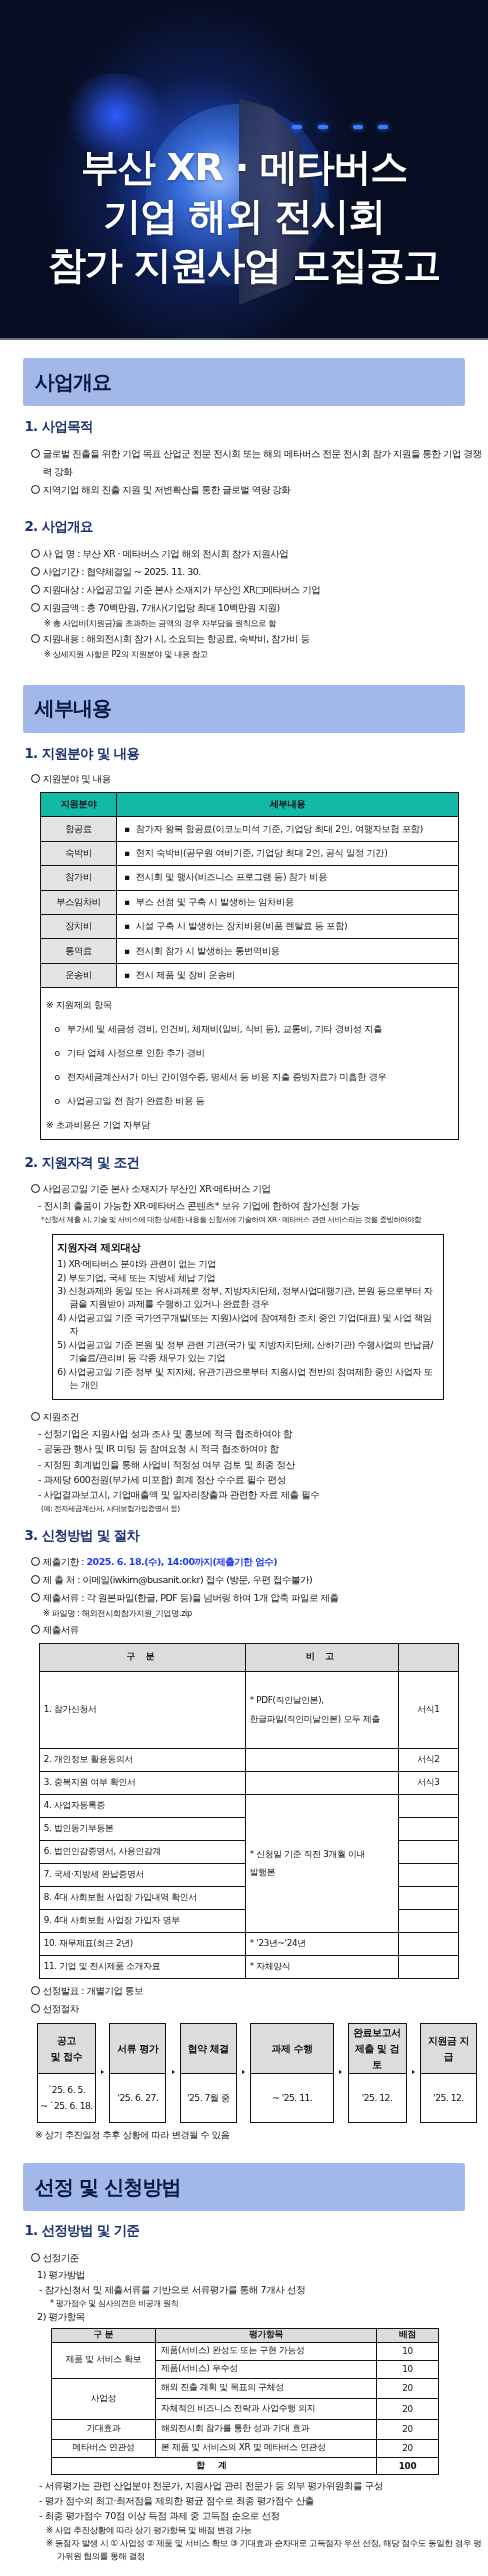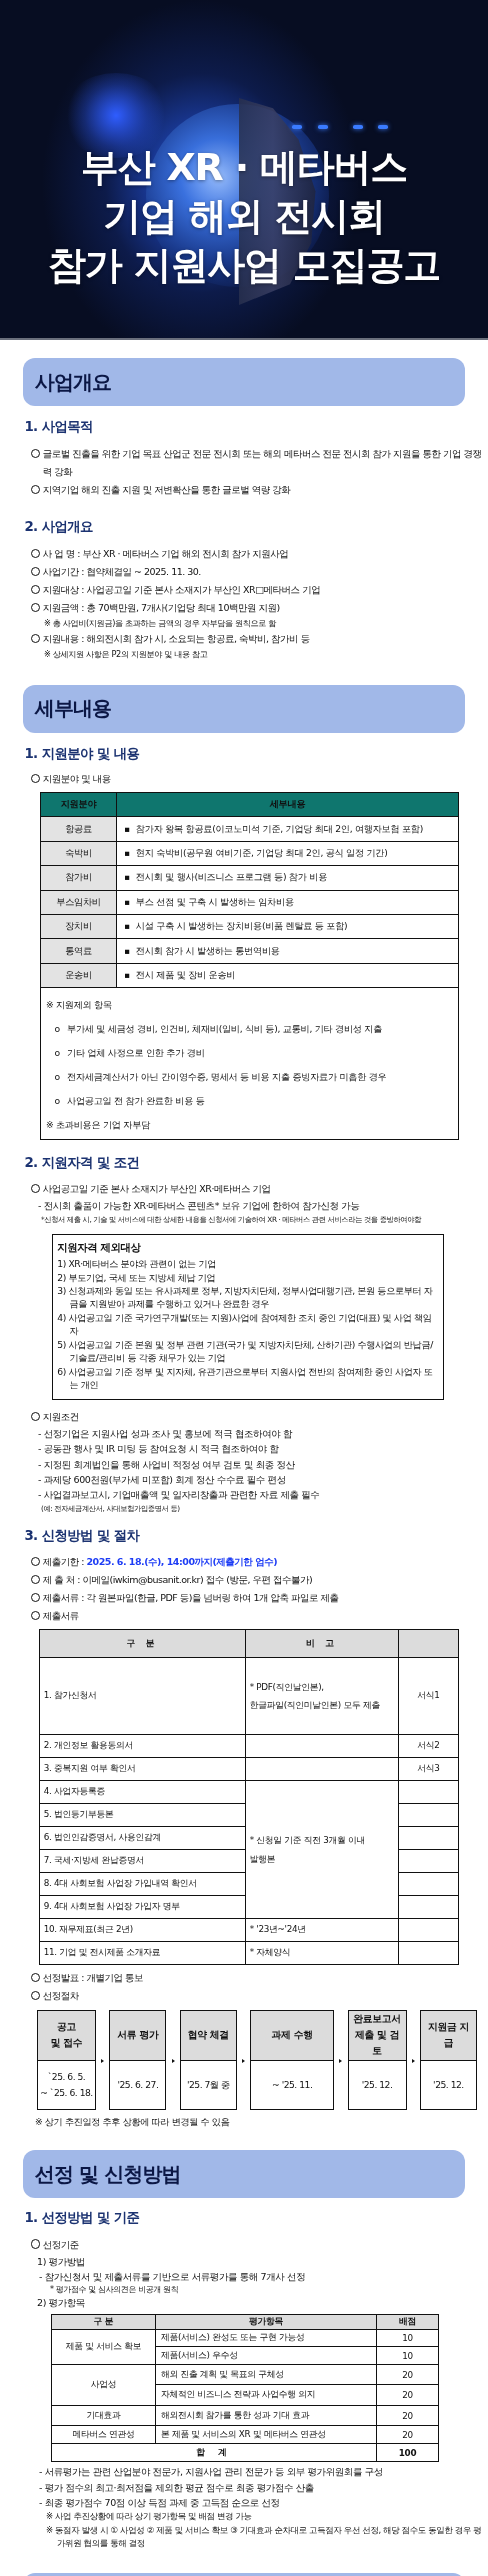--- a/index.html
+++ b/index.html
@@ -13,55 +13,55 @@
 .hero .city{position:absolute;left:239px;top:98px;width:85px;height:207px;
   background:linear-gradient(90deg,#28304e,#3a3f63 40%,#1a1f36);
   clip-path:polygon(0 0,40% 5%,70% 20%,90% 45%,85% 70%,60% 90%,0 100%);opacity:0.85;}
 .hero .dots{position:absolute;top:125px;height:3.7px;width:9.8px;border-radius:1.8px;background:#3a7bff;box-shadow:0 0 4.9px #3a7bff;}
 .hero h1{position:absolute;left:0;width:488px;top:143px;text-align:center;color:#fff;
   font-family:"DejaVu Sans",sans-serif;font-weight:bold;font-size:38px;line-height:49px;letter-spacing:-1.2px;
   text-shadow:0 1.2px 3.7px rgba(0,0,0,0.4);}
 .hero-bottom{position:absolute;left:0;bottom:0;width:488px;height:2.4px;background:#6a6f7c;}
 
 .content{padding:0 0 37px 0;}
-.sec-bar{margin:18.3px 22.6px 0 22.6px;height:48px;background:#a1b8e8;border-radius:12px;
+.sec-bar{margin:18.3px 22.6px 0 22.6px;height:48px;background:#a1b8e8;border-radius:3px;
   display:flex;align-items:center;padding-left:12.2px;}
 .sec-bar span{font-size:20px;font-weight:bold;color:#0b1745;letter-spacing:-0.9px;}
 .sub-h{margin:16px 0 0 24.4px;font-size:13.4px;font-weight:bold;color:#1c3371;letter-spacing:-0.6px;}
 .line{font-size:9.5px;line-height:15.3px;color:#111;letter-spacing:-0.4px;}
 .bul{margin-left:30.5px;}
 .b-item{position:relative;padding-left:12.2px;font-size:9.5px;line-height:18px;letter-spacing:-0.5px;}
 .b-item::before{content:"";position:absolute;left:0;top:3.7px;width:7.3px;height:7.3px;border:0.9px solid #111;border-radius:50%;}
 .note{margin-left:44px;font-size:8.2px;line-height:13.4px;letter-spacing:-0.4px;}
 .dash{margin-left:38px;font-size:9.5px;line-height:15.3px;letter-spacing:-0.4px;padding-left:7.3px;text-indent:-7.3px;}
 .small{margin-left:41px;font-size:7.3px;line-height:11px;letter-spacing:-0.4px;}
 
 table{border-collapse:collapse;}
 .t1{margin:3.7px 0 0 40px;width:419px;font-size:9.2px;}
 .t1 td,.t1 th{border:0.7px solid #111;height:24.4px;letter-spacing:-0.3px;}
-.t1 th{background:#0f766e;font-weight:bold;text-align:center;}
+.t1 th{background:#14b8a6;font-weight:bold;text-align:center;}
 .t1 td.cat{background:#e3e3e3;text-align:center;width:76px;}
 .t1 td.det{padding-left:7.3px;}
 .t1 td.det::before{content:"\25AA";margin-right:6.1px;font-size:8.5px;}
 .t1 td.foot{padding:4.9px 4.9px 2.4px 4.9px;height:auto;line-height:24px;}
 .t1 .ex{padding-left:8.5px;}
 .t1 .ex::before{content:"o";margin-right:7.3px;}
 
 .box{margin:9.8px 0 0 52px;width:392px;border:0.7px solid #111;padding:6.1px 4.9px 7.3px 4.3px;font-size:9.2px;line-height:13.4px;letter-spacing:-0.4px;}
 .box .title{font-size:10.4px;font-weight:bold;margin-bottom:2.4px;}
 .box .it{padding-left:12.2px;text-indent:-12.2px;}
 
 .t2{margin:3.7px 0 0 39px;width:420px;font-size:8.8px;letter-spacing:-0.3px;}
 .t2 td,.t2 th{border:0.7px solid #111;height:23px;}
 .t2 th{background:#dcdcdc;font-weight:bold;height:28px;border-bottom:1.8px double #111;letter-spacing:3.7px;}
 .t2 td.n{padding-left:3.7px;}
 .t2 td.r{padding-left:3.7px;}
 .t2 td.f{text-align:center;}
 
-.flow{margin:4.9px 0 0 37px;display:flex;align-items:flex-end;}
+.flow{margin:4.9px 0 0 37px;display:flex;align-items:flex-start;}
 .fstep{border:0.7px solid #111;}
 .fstep .top{background:#dcdcdc;height:50px;display:flex;align-items:center;justify-content:center;text-align:center;
   font-size:9.8px;line-height:16px;font-weight:bold;letter-spacing:-0.3px;border-bottom:0.7px solid #111;padding:0 2.4px;}
 .fstep .bot{height:48px;display:flex;align-items:center;justify-content:center;text-align:center;font-size:9.2px;line-height:16px;letter-spacing:-0.5px;}
 .farrow{width:13.4px;height:98px;display:flex;align-items:center;justify-content:center;}
 .farrow span{display:block;width:0;height:0;border-top:2.4px solid transparent;border-bottom:2.4px solid transparent;border-left:3.1px solid #111;}
 
 .t3{margin:3.7px 0 0 51px;width:388px;font-size:8.8px;letter-spacing:-0.3px;}
 .t3 td,.t3 th{border:0.7px solid #111;height:17.7px;}
 .t3 th{background:#dcdcdc;height:14.6px;font-weight:bold;}
@@ -193,20 +193,21 @@
   <div class="dash">- 과제당 600천원(부가세 미포함) 회계 정산 수수료 필수 편성</div>
   <div class="dash">- 사업결과보고시, 기업매출액 및 일자리창출과 관련한 자료 제출 필수</div>
   <div class="small">(예: 전자세금계산서, 사대보험가입증명서 등)</div>
 
   <div class="sub-h" style="margin-top:13.4px">3. 신청방법 및 절차</div>
   <div class="bul" style="margin-top:8.5px">
     <div class="b-item"><span>제출기한 : </span><span style="color:#1d3cf5;font-weight:bold">2025. 6. 18.(수), 14:00까지(제출기한 엄수)</span></div>
     <div class="b-item">제 출 처 : 이메일(iwkim@busanit.or.kr) 접수 (방문, 우편 접수불가)</div>
     <div class="b-item">제출서류 : 각 원본파일(한글, PDF 등)을 넘버링 하여 1개 압축 파일로 제출</div>
   </div>
+  <div class="note" style="margin-left:43px">※ 파일명 : 해외전시회참가지원_기업명.zip</div>
   <div class="bul">
     <div class="b-item">제출서류</div>
   </div>
 
   <table class="t2">
     <tbody>
         <tr>
       <th style="width:206px">구 분</th>
       <th style="width:153px">비 고</th>
       <th></th>

